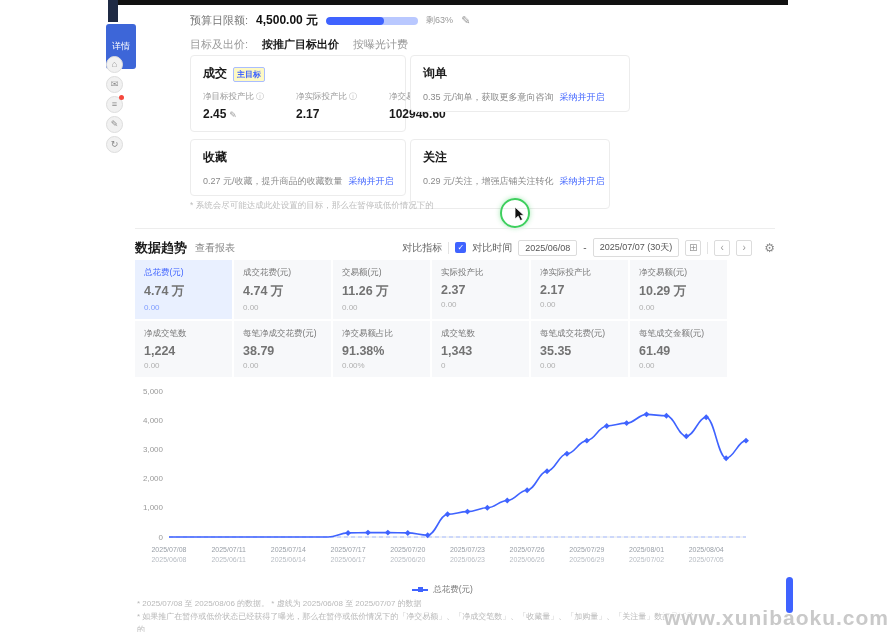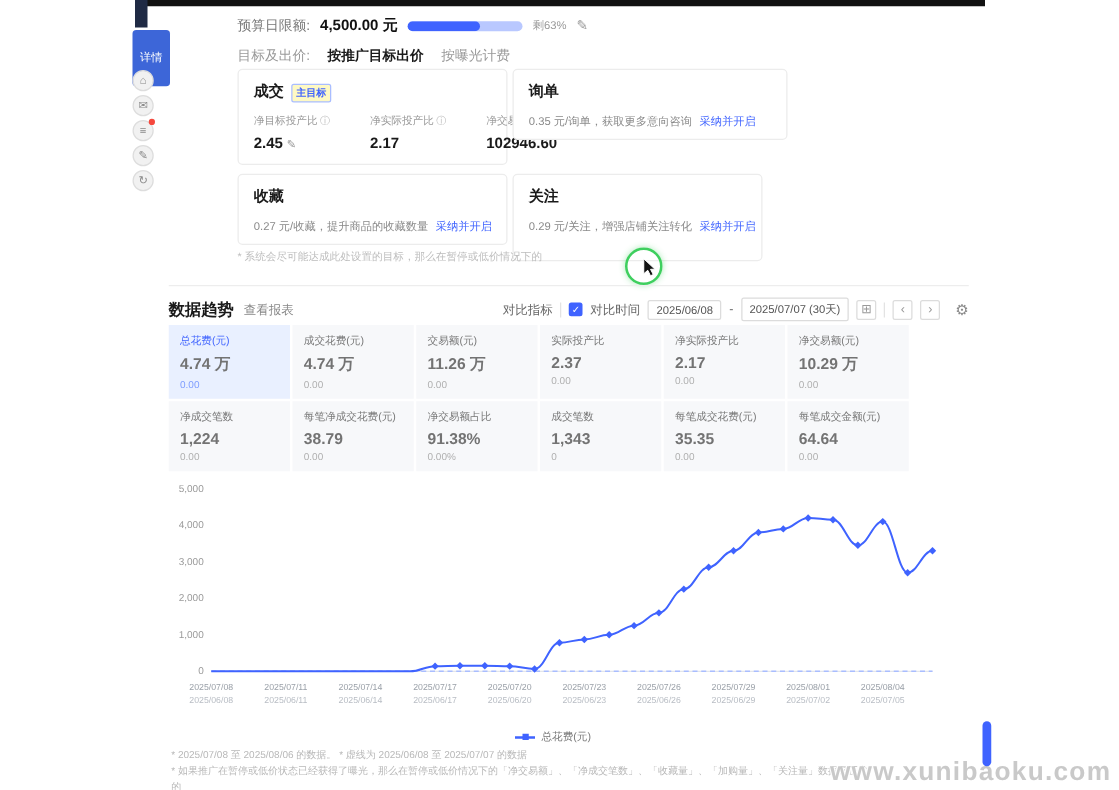--- a/index.html
+++ b/index.html
@@ -235,21 +235,21 @@
         <div class="m-value">1,343</div>
         <div class="m-sub">0</div>
       </div>
       <div class="metric">
         <div class="m-label">每笔成交花费(元)</div>
         <div class="m-value">35.35</div>
         <div class="m-sub">0.00</div>
       </div>
       <div class="metric">
         <div class="m-label">每笔成交金额(元)</div>
-        <div class="m-value">64.64</div>
+        <div class="m-value">61.49</div>
         <div class="m-sub">0.00</div>
       </div>
     </div>
 
   <div class="chart-wrap">
     <svg id="trend-svg" viewBox="0 0 625 200">
         <text x="30" y="154.5" text-anchor="end" font-size="8" fill="#9a9a9a">0</text>
         <text x="30" y="125.3" text-anchor="end" font-size="8" fill="#9a9a9a">1,000</text>
         <text x="30" y="96.1" text-anchor="end" font-size="8" fill="#9a9a9a">2,000</text>
         <text x="30" y="66.9" text-anchor="end" font-size="8" fill="#9a9a9a">3,000</text>

